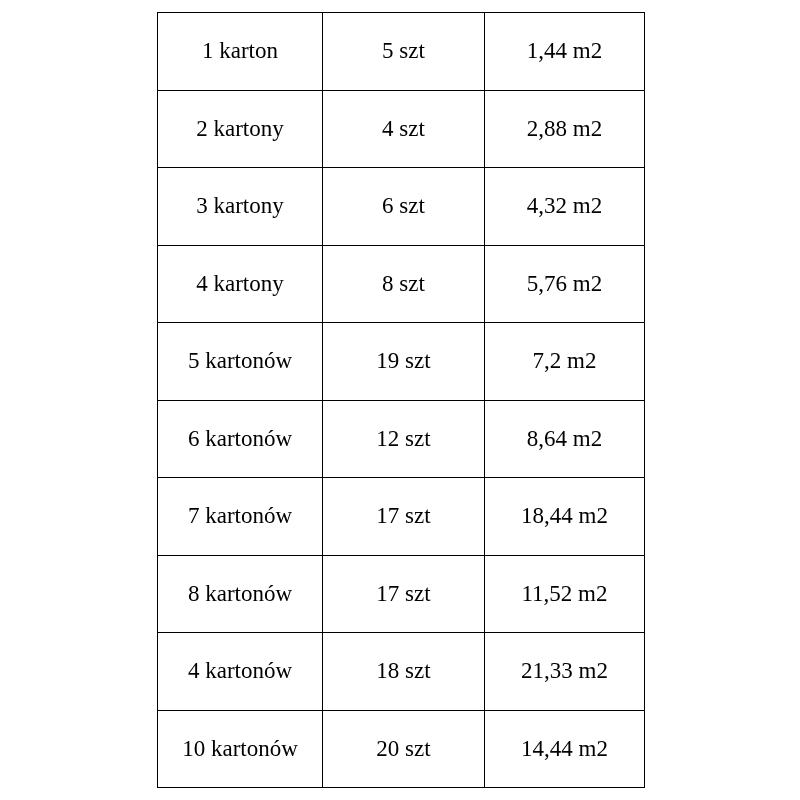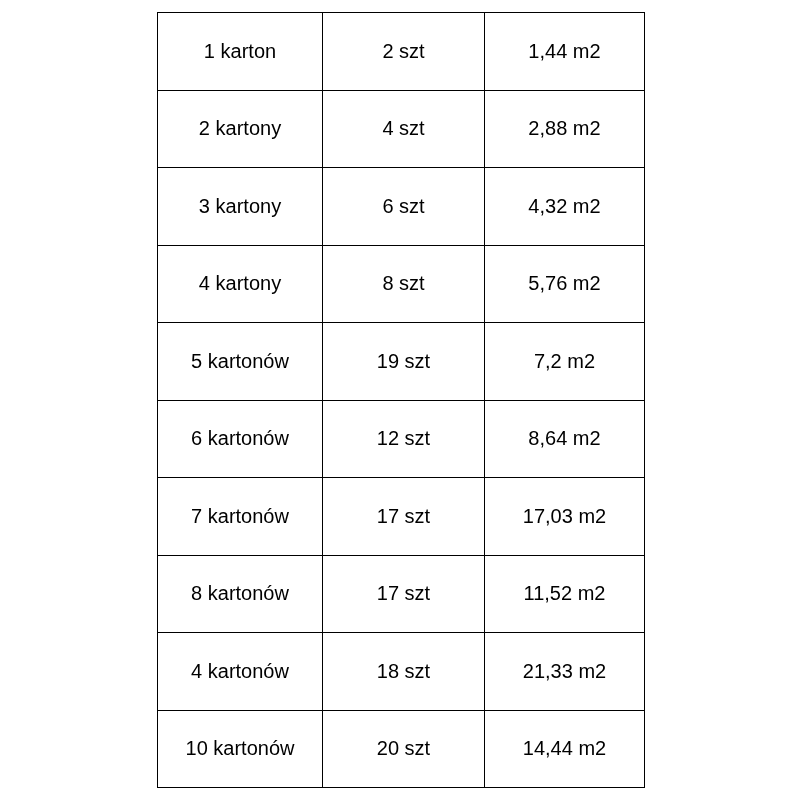--- a/index.html
+++ b/index.html
@@ -27,41 +27,41 @@
   table.conv-table {
     border-collapse: collapse;
     width: 487px;
     table-layout: fixed;
   }
   table.conv-table td {
     border: 1px solid #000000;
     height: 77.5px;
     text-align: center;
     vertical-align: middle;
-    font-size: 20px;
+    font-size: 23px;
     color: #000000;
-    font-family: Liberation Sans, sans-serif;
+    font-family: Liberation Serif, serif;
     padding: 0 4px;
     box-sizing: border-box;
     background: #ffffff;
   }
   table.conv-table td.col-cartons { width: 165px; }
   table.conv-table td.col-pieces  { width: 162px; }
   table.conv-table td.col-area    { width: 160px; }
 </style>
 </head>
 <body>
 
 <div id="page">
   <div id="table-wrap">
     <table class="conv-table">
       <tbody>
         <tr>
           <td class="col-cartons">1 karton</td>
-          <td class="col-pieces">2 szt</td>
+          <td class="col-pieces">5 szt</td>
           <td class="col-area">1,44 m2</td>
         </tr>
         <tr>
           <td class="col-cartons">2 kartony</td>
           <td class="col-pieces">4 szt</td>
           <td class="col-area">2,88 m2</td>
         </tr>
         <tr>
           <td class="col-cartons">3 kartony</td>
           <td class="col-pieces">6 szt</td>
@@ -78,21 +78,21 @@
           <td class="col-area">7,2 m2</td>
         </tr>
         <tr>
           <td class="col-cartons">6 kartonów</td>
           <td class="col-pieces">12 szt</td>
           <td class="col-area">8,64 m2</td>
         </tr>
         <tr>
           <td class="col-cartons">7 kartonów</td>
           <td class="col-pieces">17 szt</td>
-          <td class="col-area">17,03 m2</td>
+          <td class="col-area">18,44 m2</td>
         </tr>
         <tr>
           <td class="col-cartons">8 kartonów</td>
           <td class="col-pieces">17 szt</td>
           <td class="col-area">11,52 m2</td>
         </tr>
         <tr>
           <td class="col-cartons">4 kartonów</td>
           <td class="col-pieces">18 szt</td>
           <td class="col-area">21,33 m2</td>

